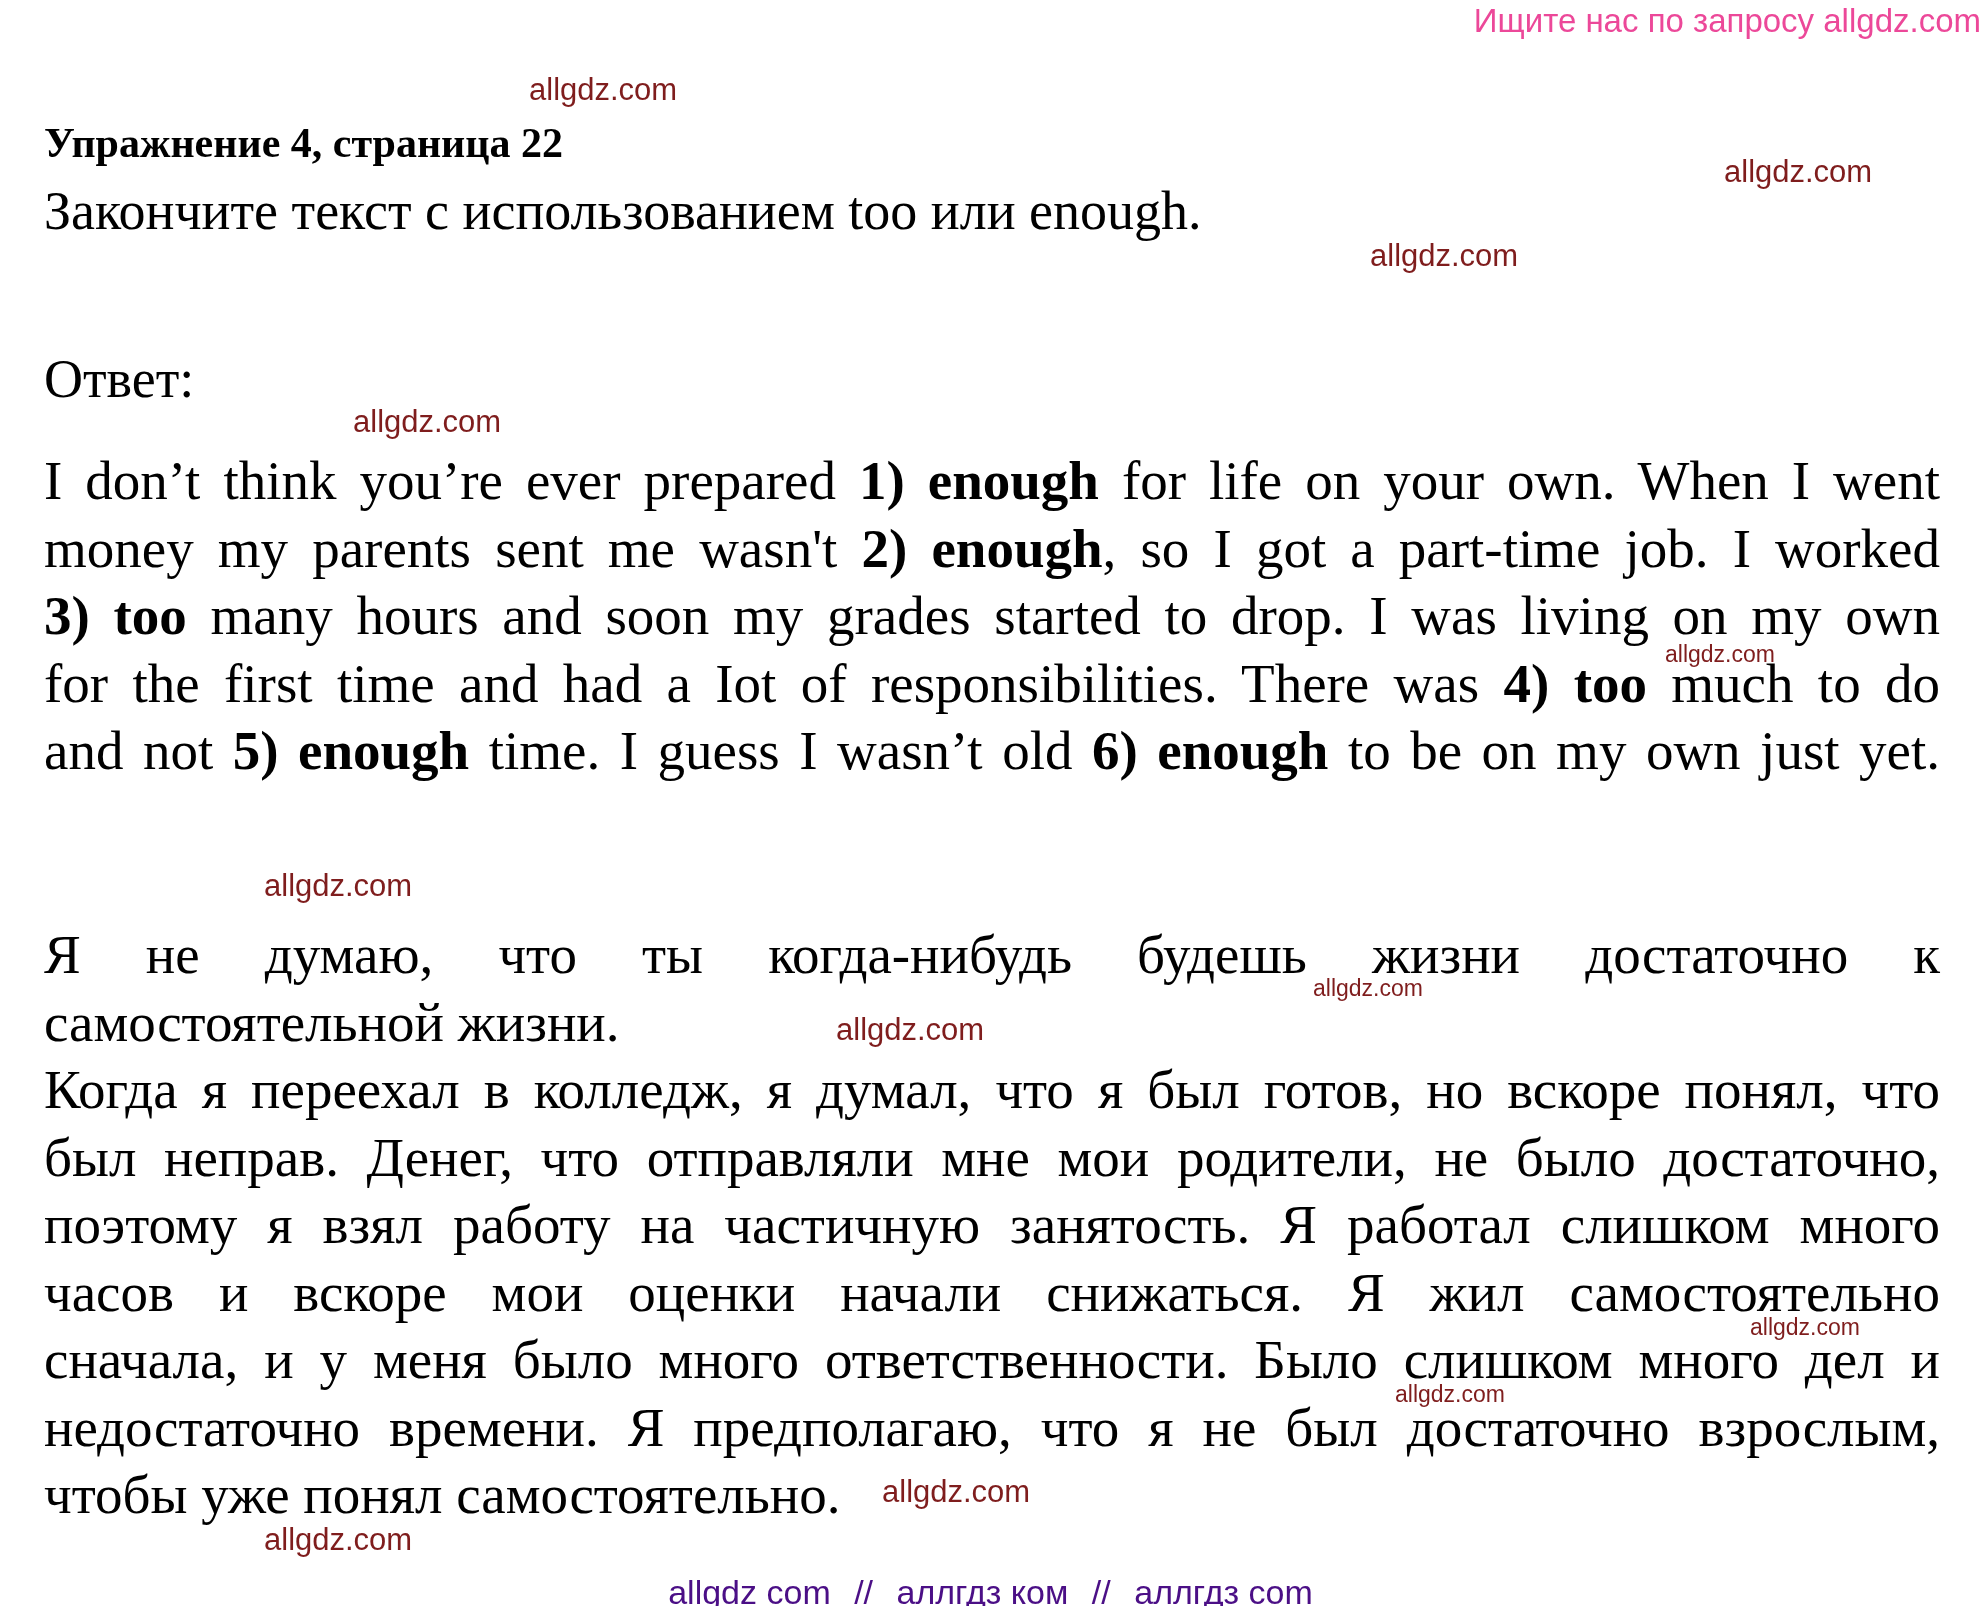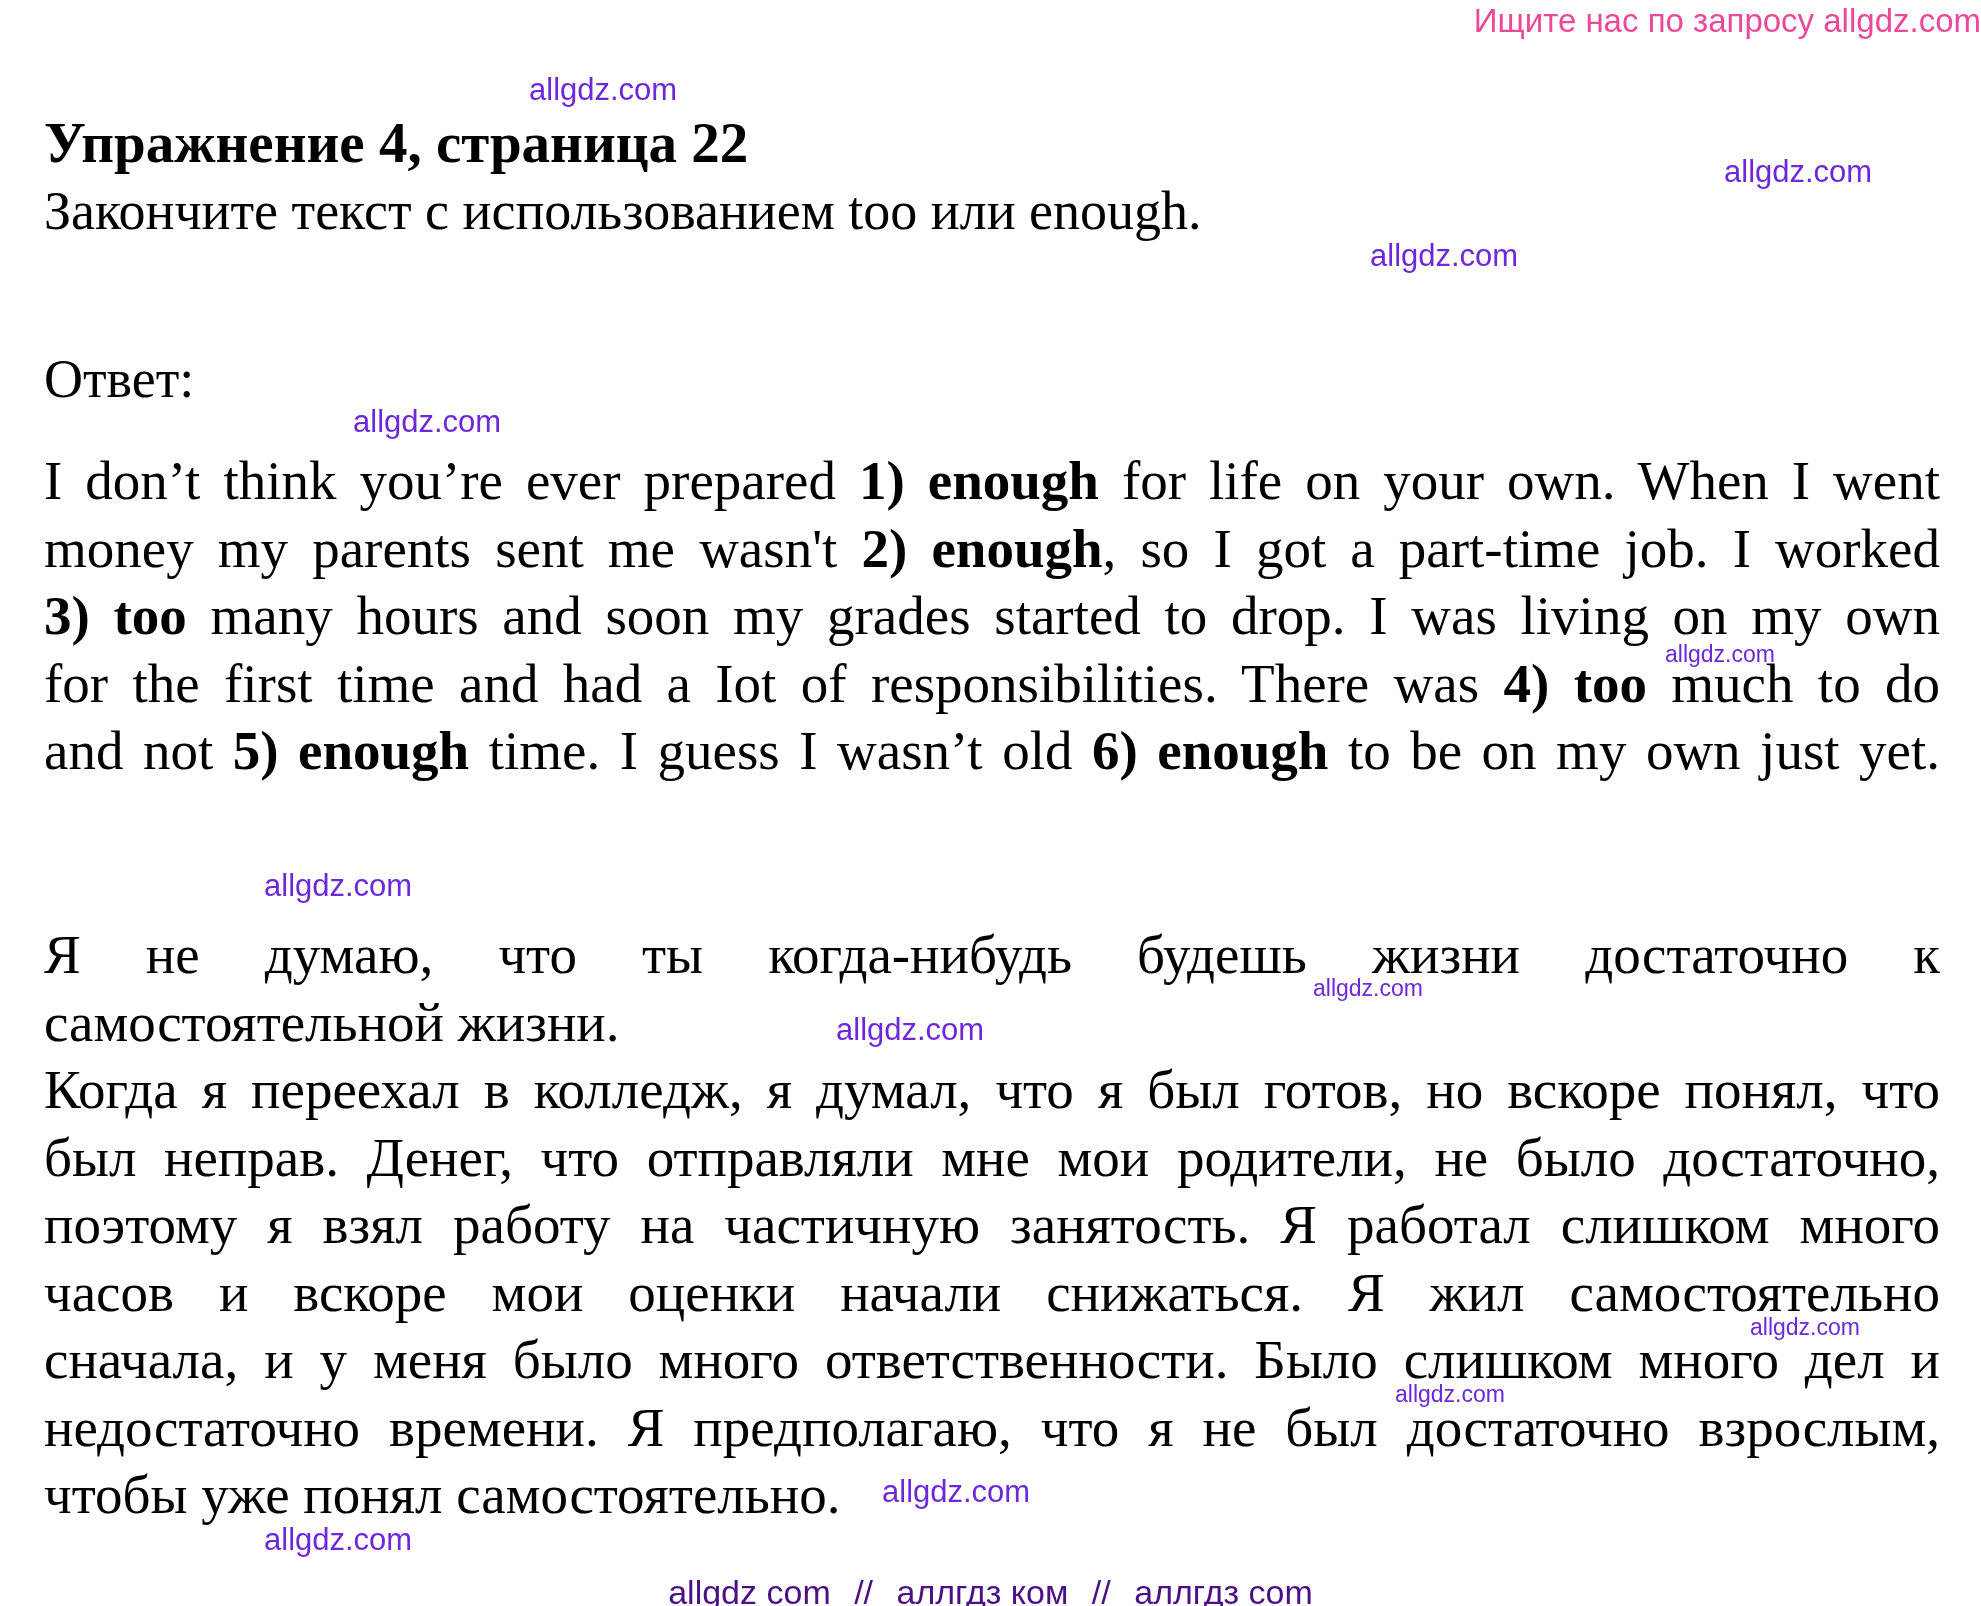--- a/index.html
+++ b/index.html
@@ -4,38 +4,38 @@
 <style>
   html, body { margin: 0; padding: 0; background: #ffffff; }
   body { width: 1981px; height: 1606px; position: relative; overflow: hidden; }
   .serif { font-family: "Liberation Serif", "DejaVu Serif", serif; color: #000; }
   .sans { font-family: "Liberation Sans", "DejaVu Sans", sans-serif; }
   .top-banner {
     position: absolute; left: 0; width: 1981px; top: 0; height: 42px;
     text-align: right; font-size: 33px; line-height: 42px; color: #ec4899;
   }
   .title {
-    position: absolute; left: 44px; top: 108px; font-size: 57px; font-weight: bold;
+    position: absolute; left: 44px; top: 108px; font-size: 42px; font-weight: bold;
     line-height: 70px; white-space: nowrap;
   }
   .subtitle {
     position: absolute; left: 44px; top: 176px; font-size: 54px; line-height: 70px; white-space: nowrap;
   }
   .answer-label {
     position: absolute; left: 44px; top: 310px; font-size: 54px; line-height: 70px; white-space: nowrap; margin-top: 34px;
   }
   .para { position: absolute; left: 44px; width: 1896px; }
   .line {
     height: 67.5px; line-height: 67.5px; font-size: 55px; white-space: nowrap;
     text-align: justify; text-align-last: justify; overflow: visible;
   }
   .line.last { text-align-last: left; }
   .line b { font-weight: bold; margin-top: 8px; }
   .wm {
-    position: absolute; font-size: 31px; color: #6d28d9; white-space: nowrap; line-height: 1;
+    position: absolute; font-size: 31px; color: #7f1d1d; white-space: nowrap; line-height: 1;
   }
   .wm.small { font-size: 23px; }
   .footer {
     position: absolute; left: 0; width: 1981px; top: 1572px; height: 40px;
     text-align: center; font-size: 34px; line-height: 40px; color: #4b0f86;
   }
   .footer .sep { display: inline-block; padding: 0 14px; }
 </style>
 </head>
 <body>

